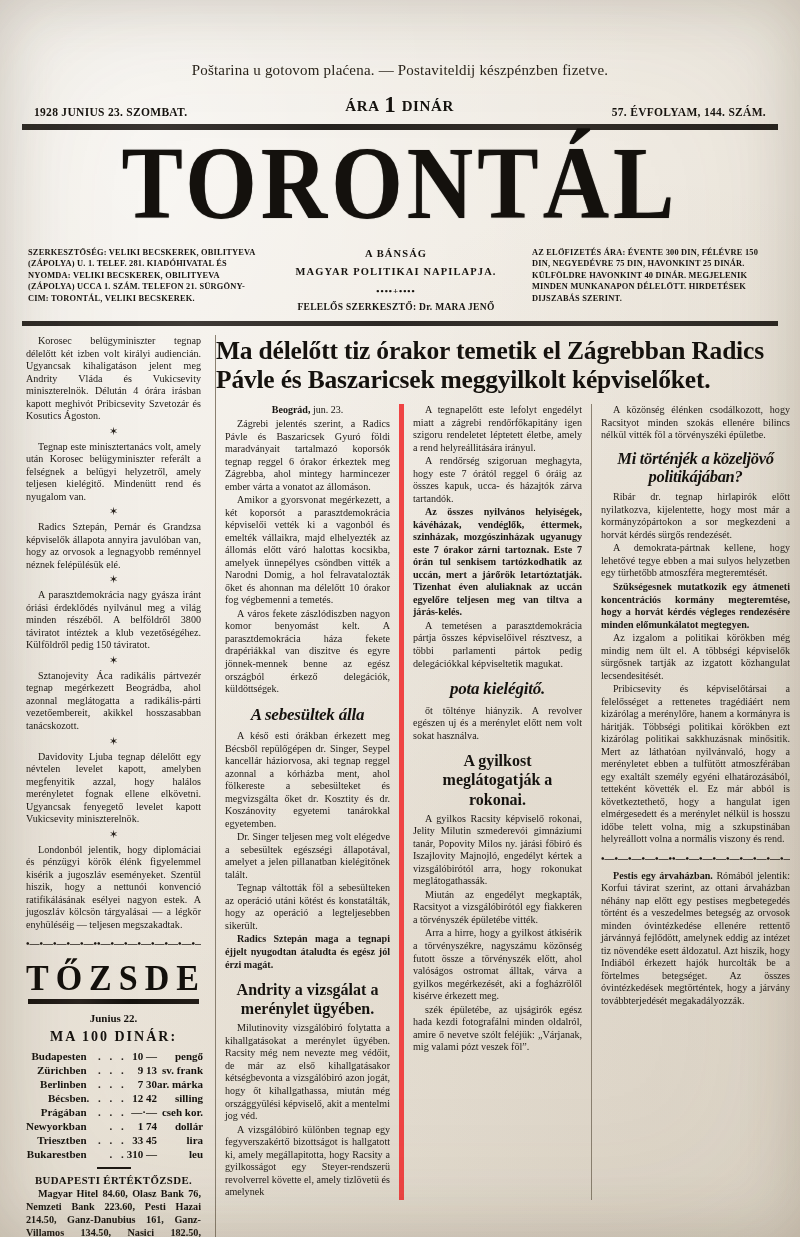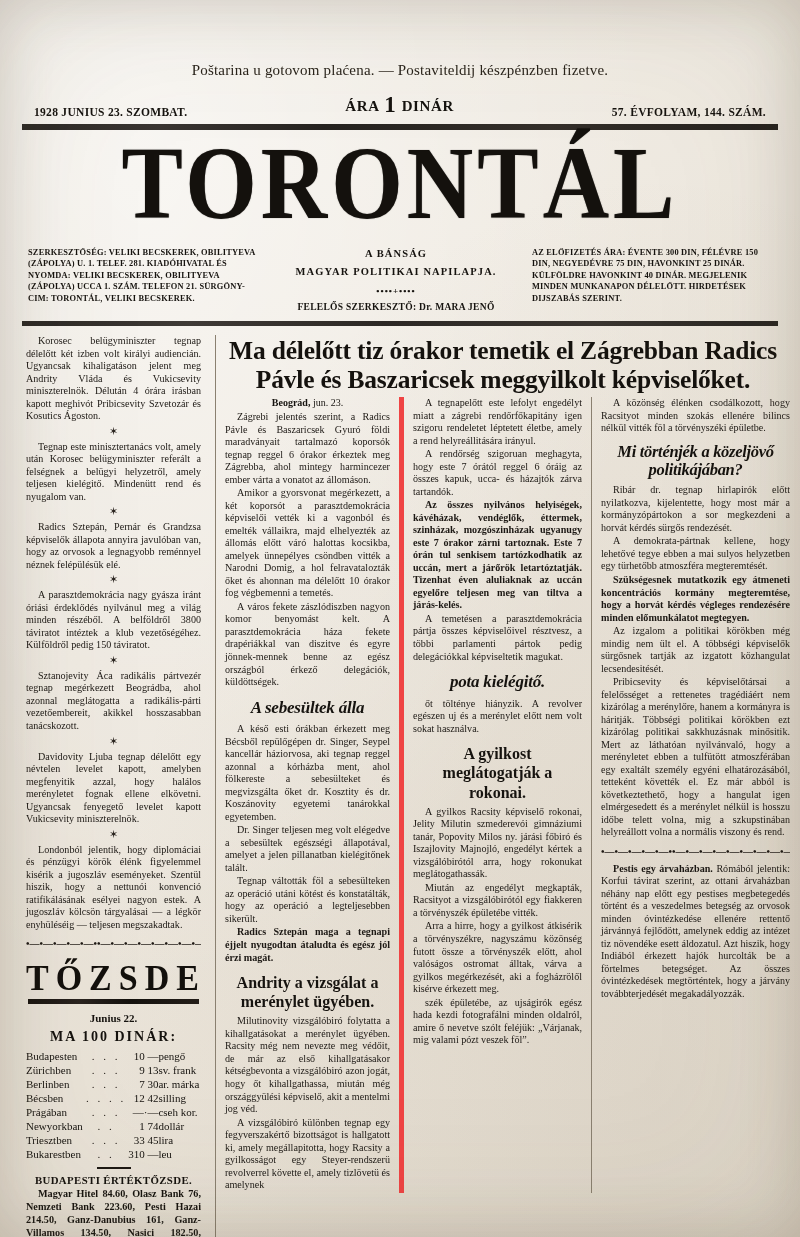--- a/index.html
+++ b/index.html
@@ -93,23 +93,23 @@
   .wide{width:574px;}
 
   p{margin:0 0 1px 0;text-indent:12px;text-align:justify;
     font-size:10.1px;line-height:1.24;color:#1c1814;
     hyphens:auto;}
   p.bold{font-weight:700;}
   .star{text-align:center;font-size:11px;line-height:1;margin:3px 0 4px;color:#2b2520;}
 
   
   .headline{
-    text-align:center;font-weight:700;
+    text-align:left;font-weight:700;
     font-size:25.5px;line-height:1.12;letter-spacing:-.2px;
-    color:#15120e;margin:2px 0 3px 0;
+    color:#15120e;margin:2px 0 10px 0;
   }
   .dateline{text-align:center;font-size:10px;font-weight:700;margin:0 0 3px 0;}
   .dateline .d{font-weight:400;}
 
   .subhead{
     text-align:center;font-weight:700;font-style:italic;
     font-size:17px;line-height:1.1;margin:10px 0 6px 0;letter-spacing:-.2px;
   }
   .subhead2{
     text-align:center;font-weight:700;
@@ -124,21 +124,21 @@
   .tozsde-title{
     text-align:center;font-weight:700;font-size:34px;letter-spacing:7px;
     margin:12px 0 0 0;line-height:1;color:#13100c;
     transform:scaleY(1.05);
   }
   .tozsde-rule{height:5px;margin:4px 2px 8px 2px;
     background:linear-gradient(90deg,#17130f,#2a2420 30%,#15120e 60%,#241e19 100%);}
   .tozsde-date{text-align:center;font-size:11px;font-weight:700;margin-bottom:5px;}
   .tozsde-head{text-align:center;font-size:14px;font-weight:700;letter-spacing:2px;margin-bottom:4px;}
   table.rates{width:100%;border-collapse:collapse;font-size:11px;}
-  table.rates td{padding:1px 0;white-space:nowrap;font-weight:400;}
+  table.rates td{padding:1px 0;white-space:nowrap;font-weight:700;text-align:right;}
   td.city{text-align:left;padding-right:2px;}
   td.dots{text-align:center;letter-spacing:3px;color:#2a241f;font-weight:400;}
   td.val{text-align:right;padding-right:4px;}
   td.cur{text-align:left;font-weight:700;}
   .minirule{width:34px;height:2px;background:#1c1813;margin:6px auto 5px;}
   .ert-title{text-align:center;font-size:10.8px;font-weight:700;letter-spacing:.4px;margin-bottom:2px;}
   .ert-body{font-size:10.2px;line-height:1.26;text-align:justify;text-indent:12px;font-weight:700;}
 
   .orn-rule{
     text-align:center;font-size:10px;letter-spacing:0px;

